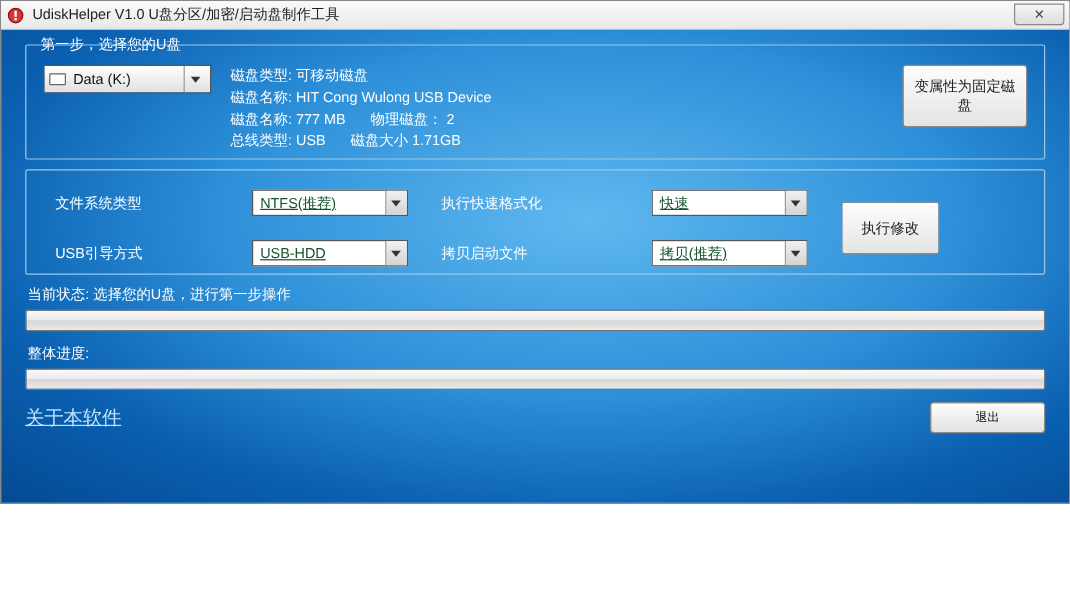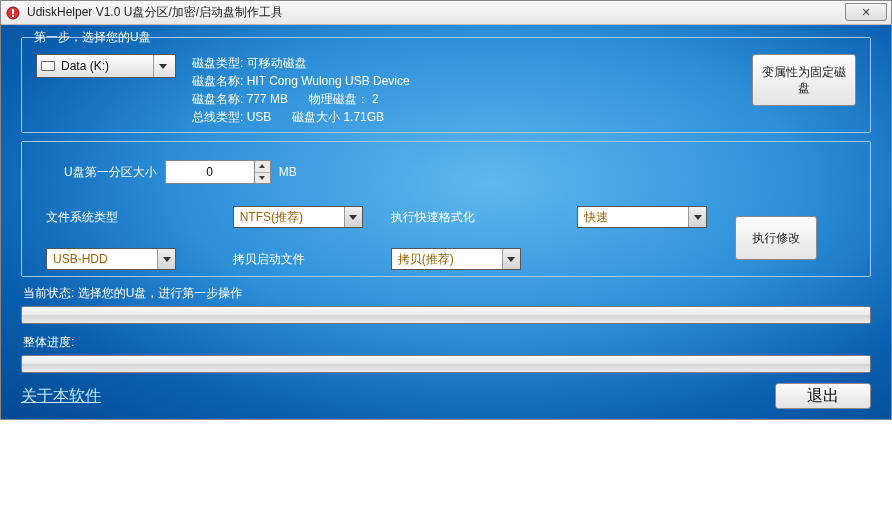--- a/index.html
+++ b/index.html
@@ -162,21 +162,21 @@
 }
 .combo {
   width: 130px; height: 22px;
   border: 1px solid #555;
   background: #fff;
   display: flex; align-items: center;
   padding-left: 6px;
   position: relative;
   cursor: pointer;
 }
-.combo .val { flex: 1; font-size: 12px; color: #a16207; }
+.combo .val { flex: 1; font-size: 12px; color: #14532d; text-decoration: underline; }
 .combo .arrow {
   width: 18px; height: 100%;
   border-left: 1px solid #999;
   background: linear-gradient(to bottom, #f0f0f0, #d4d4d4);
   display: flex; align-items: center; justify-content: center;
 }
 .combo .arrow::after {
   content: ""; width: 0; height: 0;
   border-left: 4px solid transparent;
   border-right: 4px solid transparent;
@@ -203,21 +203,21 @@
   text-decoration: underline;
   cursor: pointer;
   font-size: 16px;
 }
 .exit-btn {
   width: 96px; height: 26px;
   background: linear-gradient(to bottom, #fdfdfd, #e2e2e2);
   border: 1px solid #8a8a8a;
   border-radius: 3px;
   display: flex; align-items: center; justify-content: center;
-  font-size: 16px;
+  font-size: 10px;
   cursor: pointer;
 }
 </style>
 </head>
 <body>
 
 <div class="window">
   <div class="titlebar">
     <span class="icon">
       <svg width="14" height="14" viewBox="0 0 14 14">
@@ -265,47 +265,37 @@
           </div>
         </div>
         <div class="big-btn">
           <span>变属性为固定磁盘</span>
         </div>
       </div>
     </div>
 
     <div class="groupbox">
 
-      <div class="step2-top">
-        <span class="label-white">U盘第一分区大小</span>
-        <div class="spinner">
-          <input type="text" value="0" style="">
-          <div class="btns">
-            <div class="up"></div>
-            <div class="down"></div>
-          </div>
-        </div>
-        <span class="label-white">MB</span>
-      </div>
 
       <div class="step2-grid">
         <span class="label-white">文件系统类型</span>
         <div class="combo">
           <span class="val">NTFS(推荐)</span>
           <span class="arrow"></span>
         </div>
         <span class="label-white">执行快速格式化</span>
         <div class="combo">
           <span class="val">快速</span>
           <span class="arrow"></span>
         </div>
         <div class="big-btn apply-btn">
           <span>执行修改</span>
         </div>
 
+        <span class="label-white">USB引导方式</span>
         <div class="combo">
           <span class="val">USB-HDD</span>
           <span class="arrow"></span>
         </div>
         <span class="label-white">拷贝启动文件</span>
         <div class="combo">
           <span class="val">拷贝(推荐)</span>
           <span class="arrow"></span>
         </div>
       </div>

